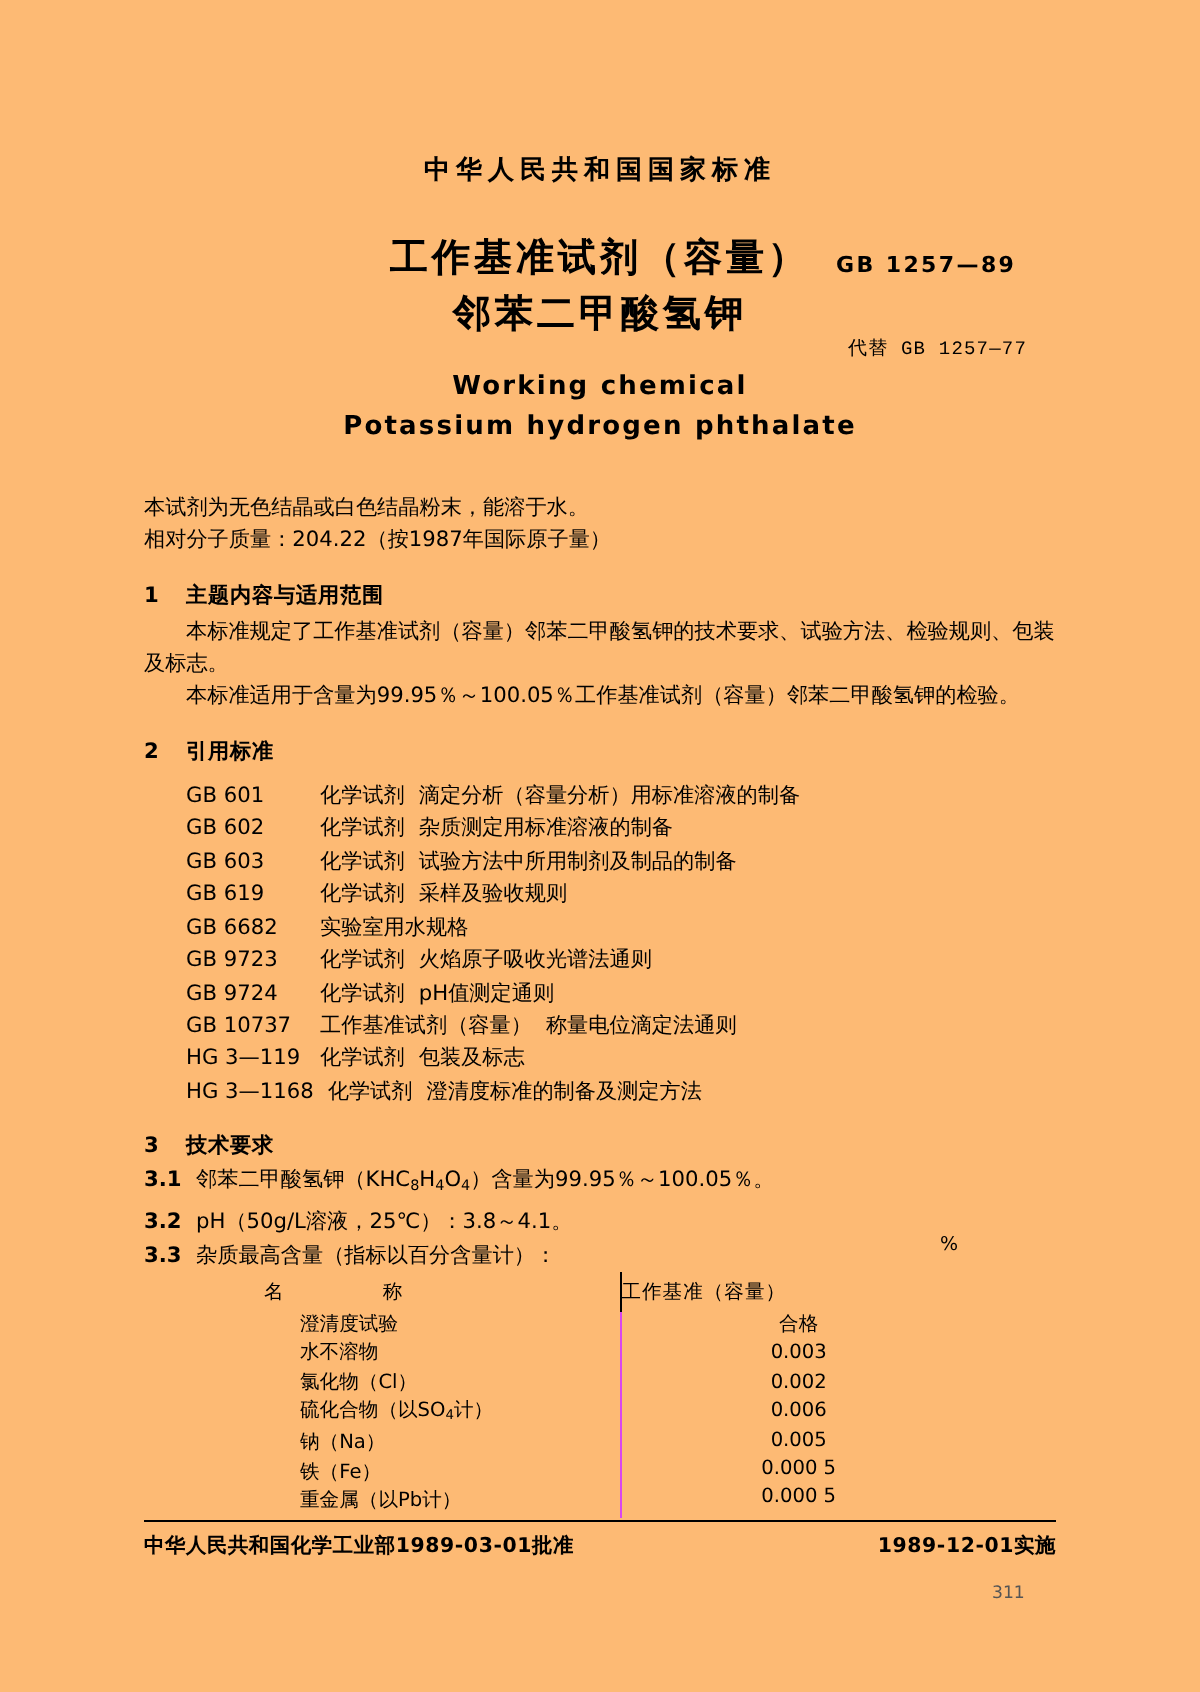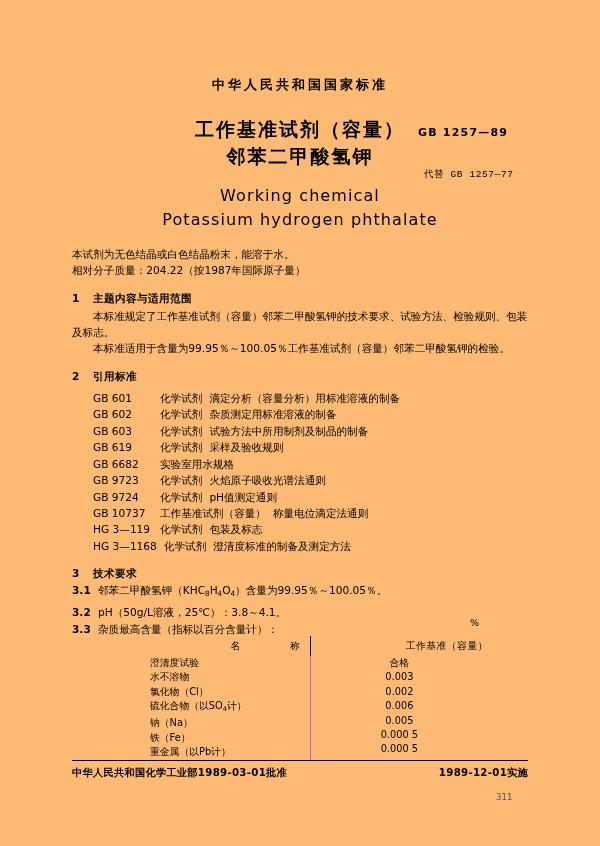--- a/index.html
+++ b/index.html
@@ -47,22 +47,22 @@
     font-family: "DejaVu Sans", "Liberation Sans", sans-serif;
   }
   .title-line2 {
     font-size: 19px;
     font-weight: bold;
     letter-spacing: 2px;
     font-family: "DejaVu Sans", "Liberation Sans", sans-serif;
   }
   .title-en {
     margin-top: 14px;
-    font-size: 16px;
-    font-weight: normal;
+    font-size: 13px;
+    font-weight: bold;
     letter-spacing: 1.1px;
     line-height: 1.55;
     font-family: "DejaVu Sans", "Liberation Sans", sans-serif;
   }
 
   
   .std-code {
     position: position;
     position: absolute;
     left: 418px;
@@ -150,21 +150,21 @@
   }
   table.spec th, table.spec td {
     padding: 0;
     border: 0;
   }
   .thead-row th {
     border-top: 1.2px solid #000;
     border-bottom: 1px solid #000;
     height: 20px;
     font-weight: normal;
-    text-align: right;
+    text-align: left;
     letter-spacing: 0.5px;
   }
   .thead-row th.left-col { border-right: 1px solid #000; }
   .name-head { letter-spacing: 10px; padding-left: 10px; }
 
   .body-cell {
     vertical-align: top;
     padding-top: 4px;
     padding-bottom: 4px;
     border-bottom: 1.2px solid #000;

